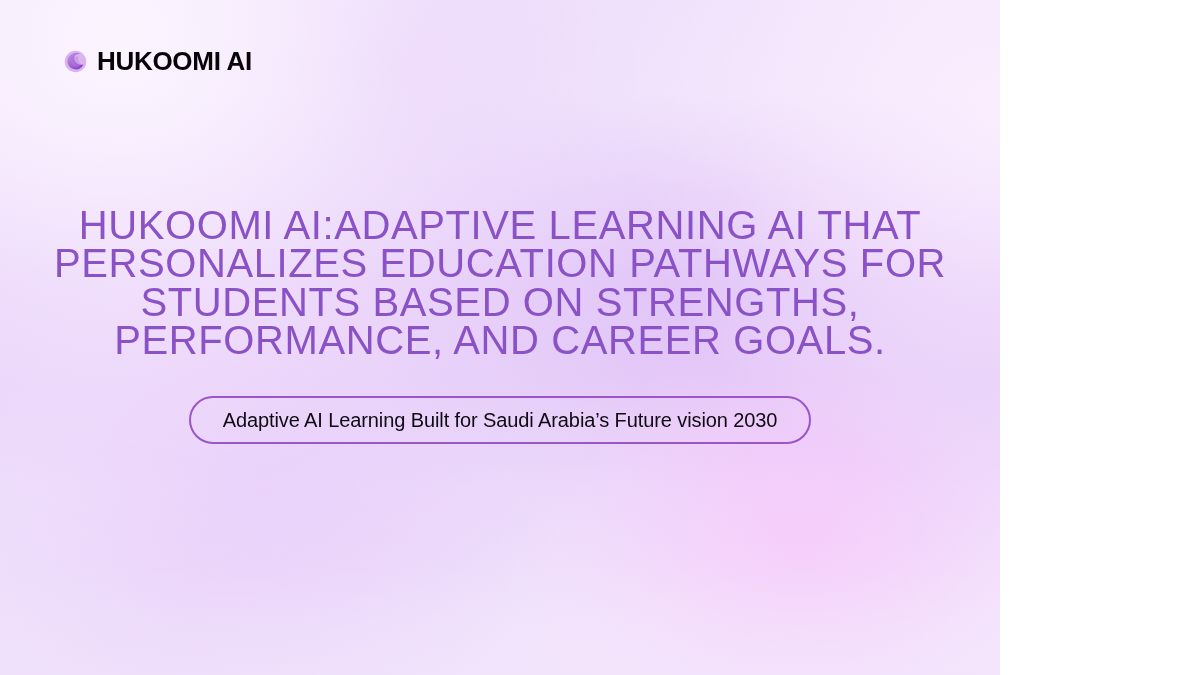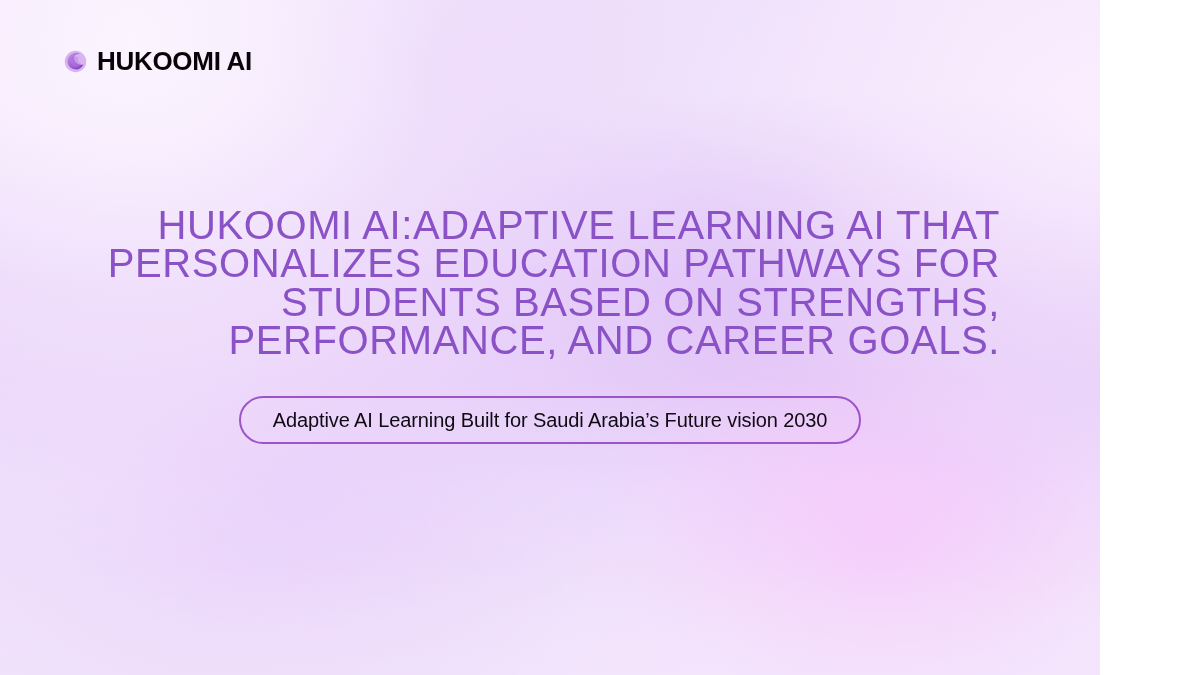--- a/index.html
+++ b/index.html
@@ -8,21 +8,21 @@
   }
   body {
     width: 1200px;
     height: 675px;
     overflow: hidden;
     font-family: "Liberation Sans", sans-serif;
   }
 
   #slide {
     position: relative;
-    width: 1100px;
+    width: 1000px;
     height: 675px;
     overflow: hidden;
     background-color: #fdba74;
   }
 
   
   .bg-layer {
     position: absolute;
     inset: 0;
     pointer-events: none;
@@ -134,21 +134,21 @@
     top: 206px;
     z-index: 4;
     display: flex;
     flex-direction: column;
     align-items: center;
   }
 
   #headline {
     width: 900px;
     margin: 0;
-    text-align: right;
+    text-align: center;
     font-family: "Liberation Sans", sans-serif;
     font-size: 40px;
     font-weight: 400;
     line-height: 0.96;
     letter-spacing: 0.6px;
     text-transform: uppercase;
     color: #8a52c6;
     white-space: pre-line;
   }
 

